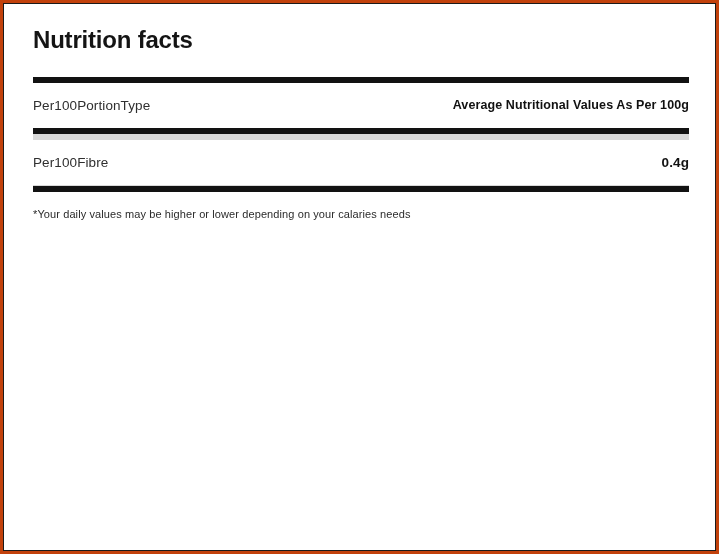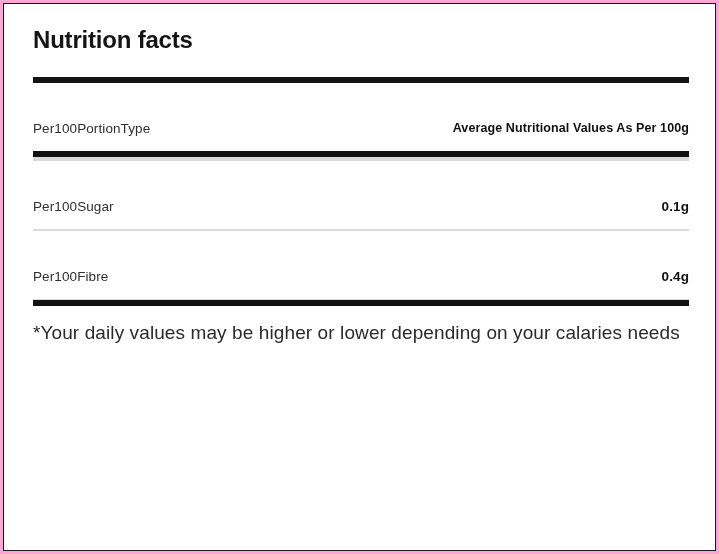--- a/index.html
+++ b/index.html
@@ -8,21 +8,21 @@
     background: #ffffff;
   }
   body {
     font-family: "Liberation Sans", sans-serif;
     -webkit-font-smoothing: antialiased;
   }
   .page {
     width: 719px;
     height: 554px;
     box-sizing: border-box;
-    background: #f9a8d4;
+    background: #c2410c;
     position: relative;
     overflow: hidden;
   }
   .card {
     position: absolute;
     left: 3px;
     top: 3px;
     width: 713px;
     height: 548px;
     box-sizing: border-box;
@@ -51,21 +51,20 @@
   .rule-thin {
     height: 1px;
     background: #d9d9d9;
     width: 100%;
   }
   .row {
     display: flex;
     align-items: center;
     justify-content: space-between;
     height: 45px;
-    margin-top: 23px;
   }
   .row .label {
     font-size: 13.5px;
     color: #2f2f2f;
     font-weight: normal;
     letter-spacing: 0.1px;
   }
   .row .value {
     font-size: 13.5px;
     color: #111111;
@@ -77,21 +76,21 @@
     font-size: 13.5px;
     color: #2f2f2f;
   }
   .row.header .value {
     font-size: 12.5px;
     font-weight: bold;
     color: #111111;
     text-align: center;
   }
   .footnote {
-    font-size: 19px;
+    font-size: 11px;
     color: #2b2b2b;
     padding-top: 16px;
     letter-spacing: 0.1px;
   }
 </style>
 </head>
 <body>
 
 <div class="page">
   <div class="card">
@@ -109,24 +108,20 @@
       <div class="rule-thick"></div>
 
       <div class="rule-thin"></div>
 
       <div class="rule-thin"></div>
 
       <div class="rule-thin"></div>
 
       <div class="rule-thin"></div>
 
-      <div class="row">
-        <span class="label">Per100Sugar</span>
-        <span class="value">0.1g</span>
-      </div>
       <div class="rule-thin"></div>
 
       <div class="rule-thin"></div>
 
       <div class="row">
         <span class="label">Per100Fibre</span>
         <span class="value">0.4g</span>
       </div>
       <div class="rule-thin"></div>
 

